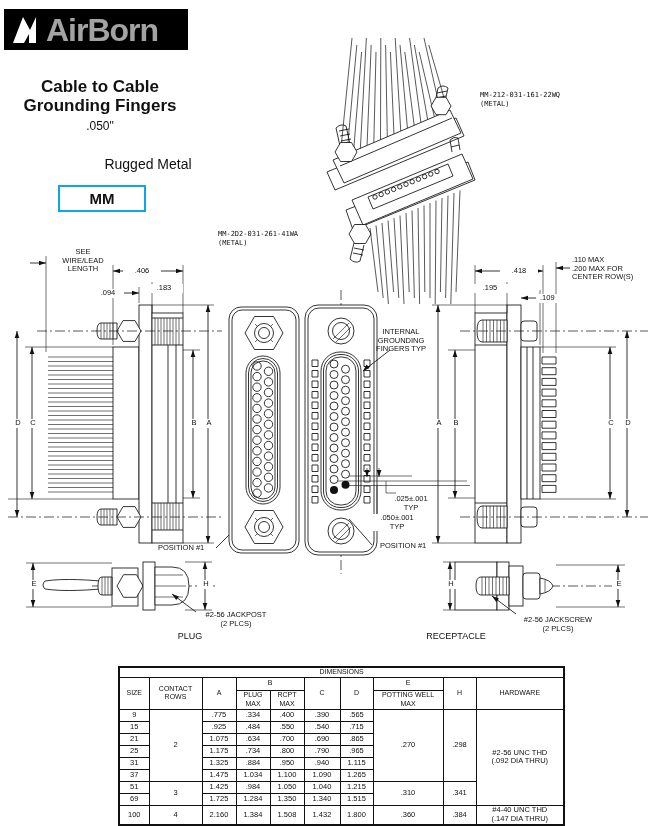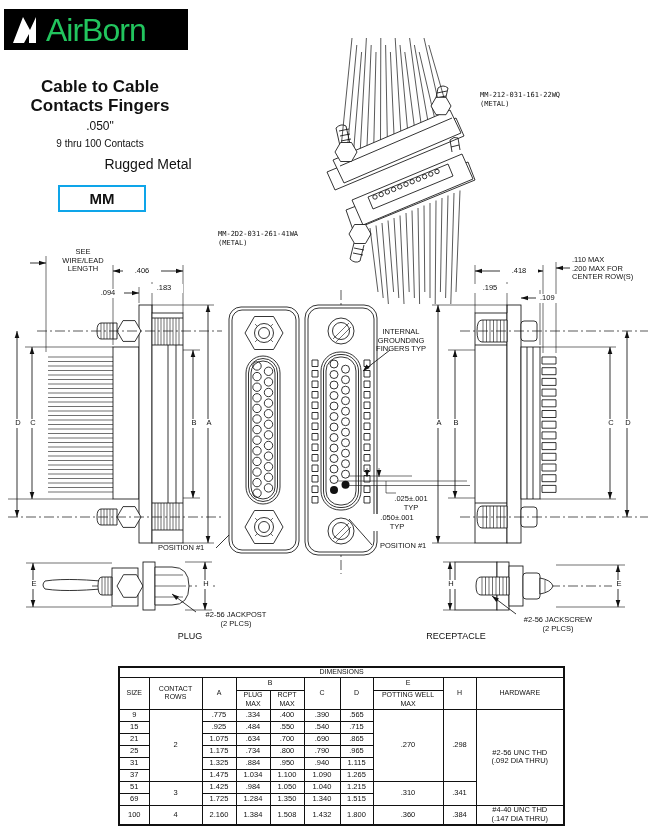--- a/index.html
+++ b/index.html
@@ -1,21 +1,21 @@
 <!DOCTYPE html>
 <html><head>
 <meta charset="utf-8">
 <style>
   html,body{margin:0;padding:0;background:#e8e8e8;}
   .page{position:relative;width:654px;height:826px;background:#fff;overflow:hidden;
         font-family:"Liberation Sans",sans-serif;color:#111;}
   .abs{position:absolute;}
   
   .logo-box{left:4px;top:9px;width:184px;height:41px;background:#000;display:flex;align-items:center;padding-left:6px;box-sizing:border-box;}
-  .logo-text{color:#22c55e;font-size:32px;font-weight:normal;letter-spacing:-1px;line-height:1;}
+  .logo-text{color:#a3a3a3;font-size:32px;font-weight:bold;letter-spacing:-1px;line-height:1;}
   .title{left:0;top:77px;width:200px;text-align:center;font-size:17px;font-weight:bold;line-height:19px;white-space:pre;}
   .pitch{left:0;top:119px;width:200px;text-align:center;font-size:12px;}
   .contacts{left:0;top:138px;width:200px;text-align:center;font-size:10px;}
   .rugged{left:0;top:156px;width:200px;text-align:center;font-size:14px;padding-left:48px;}
   .mm-box{left:58px;top:185px;width:84px;height:23px;border:2px solid #0ea5e9;display:flex;align-items:center;justify-content:center;font-size:15px;font-weight:bold;}
   .pn{font-family:"DejaVu Sans Mono",monospace;font-size:7px;line-height:8.5px;white-space:pre;}
   
   .lbl{position:absolute;font-size:7.5px;line-height:8.5px;white-space:pre;text-align:center;color:#111;}
   .bg{background:#fff;padding:0 1px;}
   .la{text-align:left;}
@@ -289,23 +289,22 @@
     </g>
   </svg>
 
   <div class="abs logo-box">
     <svg width="36" height="32" viewBox="0 0 36 32">
       <path fill="#fff" d="M3,29 L13,3 L20,16 L26,3 L26,29 L19,29 L19,20 L14,29 Z"></path>
     </svg>
     <span class="logo-text">AirBorn</span>
   </div>
   <div class="abs title">Cable to Cable
-Contacts Fingers</div>
+Grounding Fingers</div>
   <div class="abs pitch">.050"</div>
-  <div class="abs contacts">9 thru 100 Contacts</div>
   <div class="abs rugged">Rugged Metal</div>
   <div class="abs mm-box">MM</div>
 
   <div class="abs pn" style="left:480px;top:91px;"><span>MM-212-031-161-22WQ</span><br><span>(METAL)</span></div>
   <div class="abs pn" style="left:218px;top:230px;"><span>MM-2D2-031-261-41WA</span><br><span>(METAL)</span></div>
 
   <div class="lbl" style="left:46px;top:248px;width:74px;">SEE
 WIRE/LEAD
 LENGTH</div>
   <div class="lbl bg" style="left:123px;top:267px;width:36px;">.406</div>

